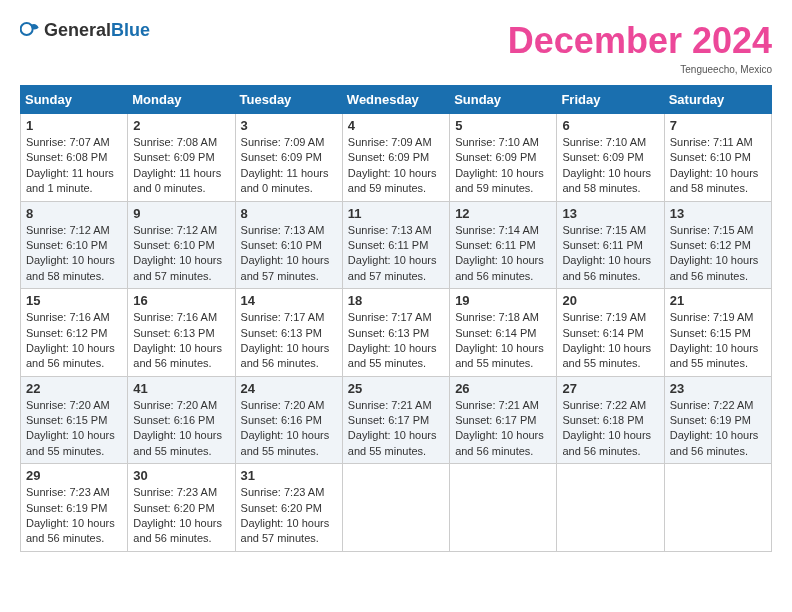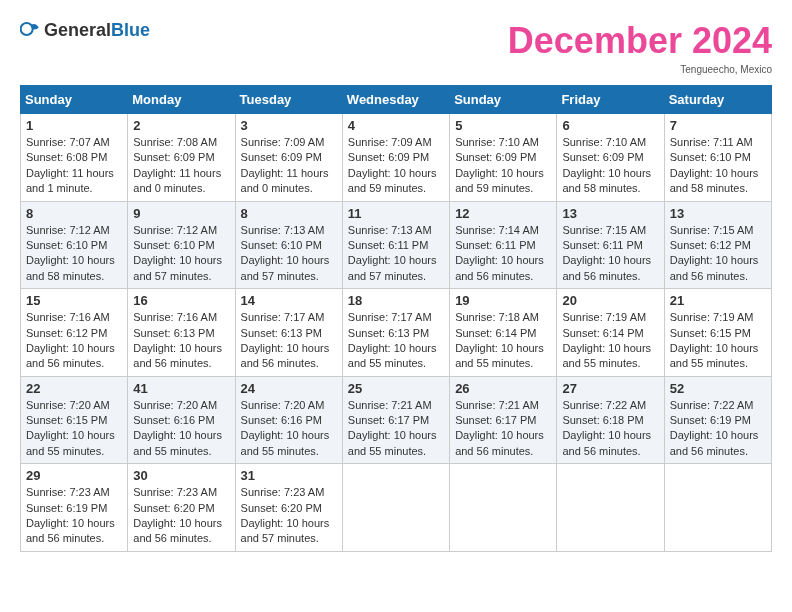--- a/index.html
+++ b/index.html
@@ -340,21 +340,21 @@
         </td>
         <td>
           <span class="day-number">27</span>
           <div class="day-info">
             <span>Sunrise: 7:22 AM</span><br>
             <span>Sunset: 6:18 PM</span><br>
             <span>Daylight: 10 hours and 56 minutes.</span>
           </div>
         </td>
         <td>
-          <span class="day-number">52</span>
+          <span class="day-number">23</span>
           <div class="day-info">
             <span>Sunrise: 7:22 AM</span><br>
             <span>Sunset: 6:19 PM</span><br>
             <span>Daylight: 10 hours and 56 minutes.</span>
           </div>
         </td>
       </tr>
       <tr>
         <td>
           <span class="day-number">29</span>

